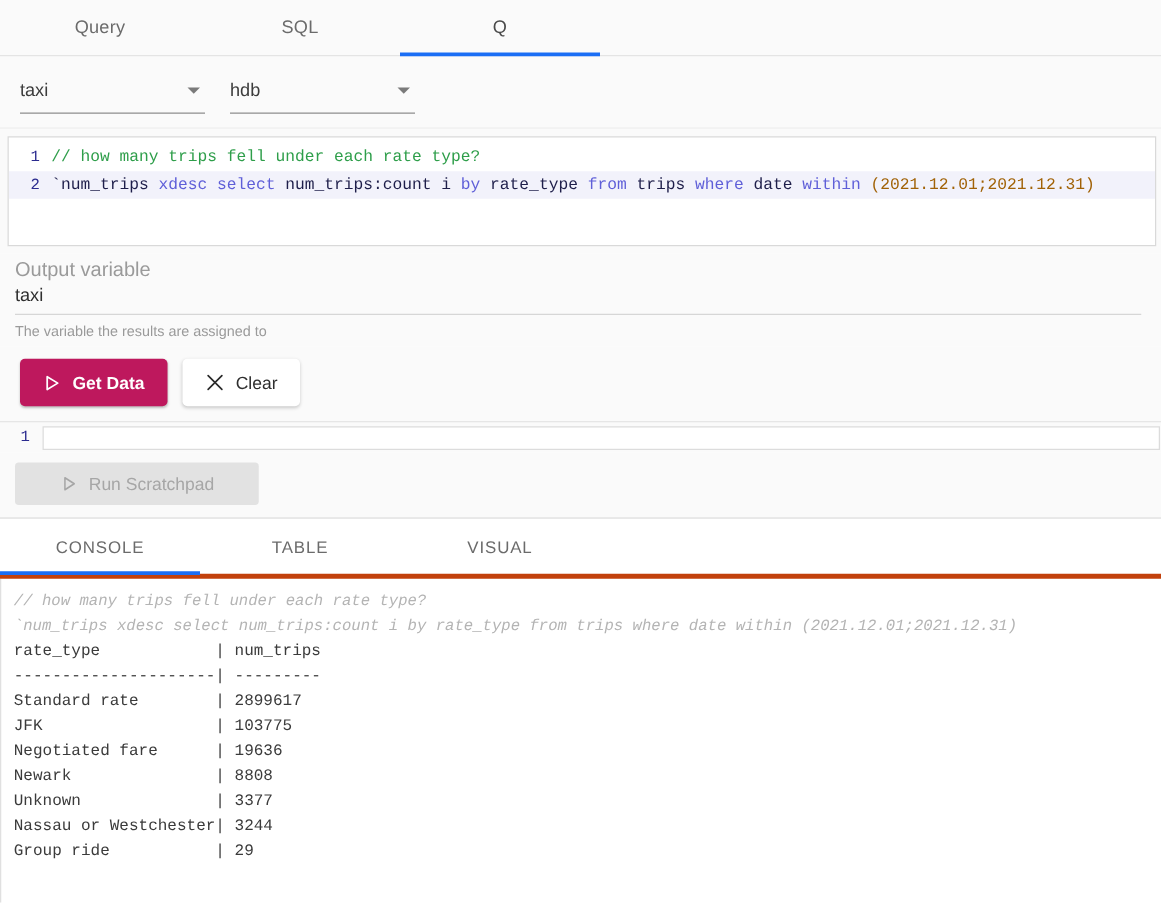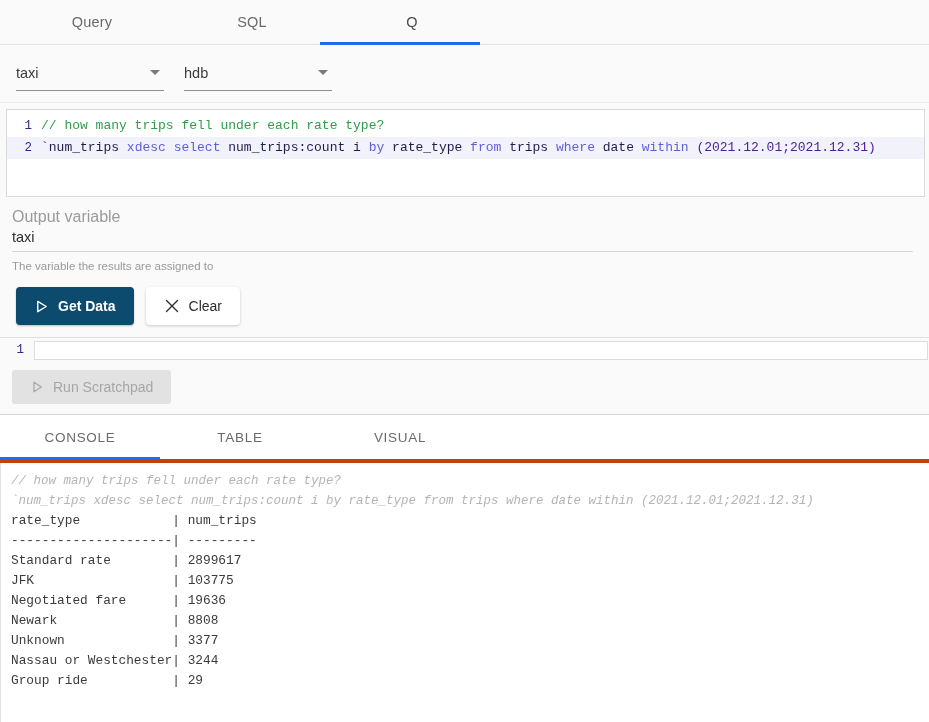--- a/index.html
+++ b/index.html
@@ -23,21 +23,21 @@
     width: 160px;
     display: flex;
     align-items: center;
     justify-content: center;
     font-size: 14.5px;
     color: #6b6b6b;
     letter-spacing: .2px;
     cursor: pointer;
     user-select: none;
   }
-  .top-tab:first-child { margin-left: 12px; }
+  .top-tab:first-child { margin-left: 0px; }
   .top-tab.active { color: #4a4a4a; }
   .top-tab-underline {
     position: absolute;
     bottom: -1px;
     left: 320px;
     width: 160px;
     height: 3px;
     background: #1a6ef5;
   }
 
@@ -99,21 +99,21 @@
     width: 34px;
     text-align: right;
     padding-right: 9px;
     color: #2b2b8f;
     flex: none;
     font-size: 12.5px;
   }
   .tok-comment { color: #2e9e4a; }
   .tok-plain   { color: #1e1e4a; text-align: right; }
   .tok-kw      { color: #5f5fd8; }
-  .tok-num     { color: #4c1d95; }
+  .tok-num     { color: #a16207; }
 
   
   .outvar {
     background: #fafafa;
     padding: 6px 16px 0 12px;
   }
   .outvar-label {
     font-size: 16px;
     color: #9a9a9a;
     line-height: 16px;
@@ -147,21 +147,21 @@
     gap: 9px;
     height: 38px;
     padding: 0 18px;
     border-radius: 4px;
     font-size: 14px;
     font-weight: bold;
     cursor: pointer;
     user-select: none;
   }
   .btn-primary {
-    background: #0c4a6e;
+    background: #be185d;
     color: #ffffff;
     box-shadow: 0 1px 2px rgba(0,0,0,.25);
   }
   .btn-secondary {
     background: #ffffff;
     color: #2e2e2e;
     font-weight: normal;
     box-shadow: 0 1px 3px rgba(0,0,0,.20);
   }
   .ico { flex: none; display: block; }
@@ -193,21 +193,21 @@
   .scratch-actions {
     background: #fafafa;
     padding: 8px 0 10px 12px;
     border-bottom: 1px solid #d8d8d8;
   }
   .btn-disabled {
     display: inline-flex;
     align-items: center;
     gap: 9px;
     height: 34px;
-    padding: 0 18px;
+    padding: 0 36px;
     border-radius: 3px;
     background: #e2e2e2;
     color: #a6a6a6;
     font-size: 14px;
     user-select: none;
     cursor: default;
   }
 
   
   .res-tabs {

